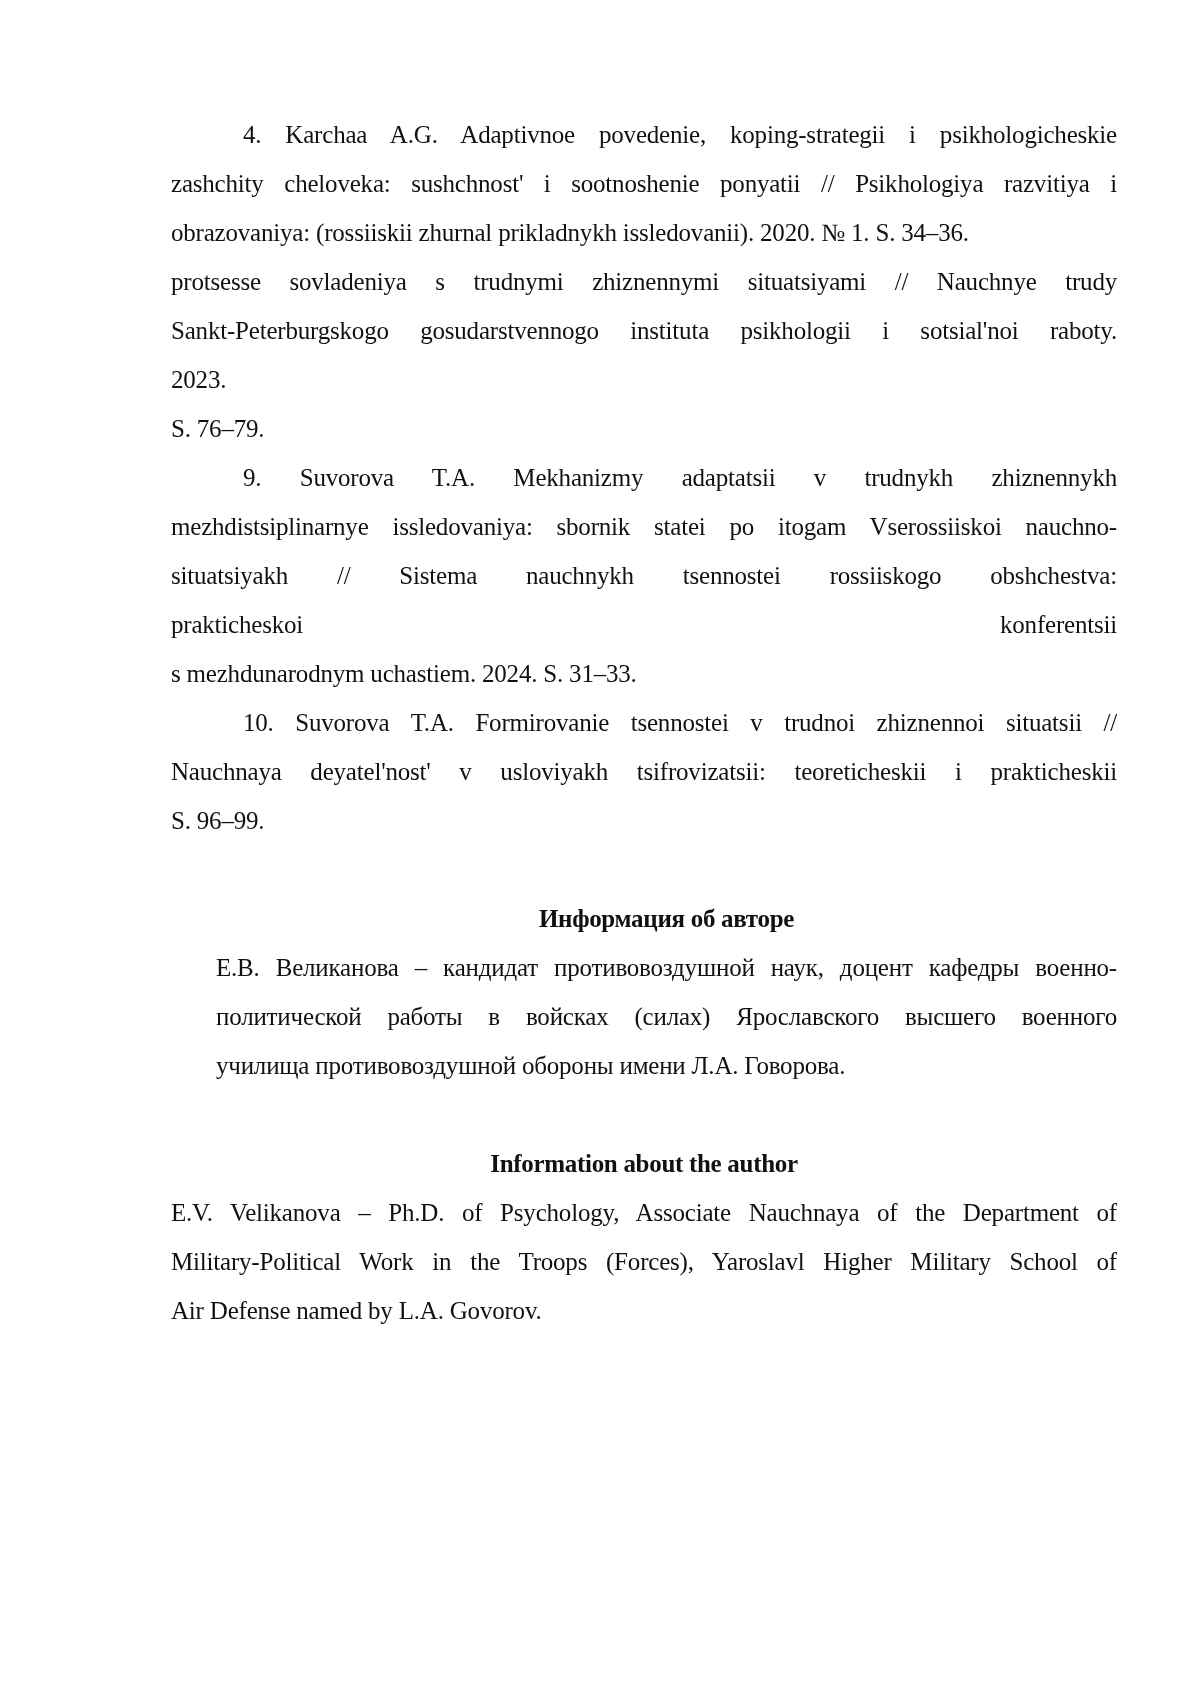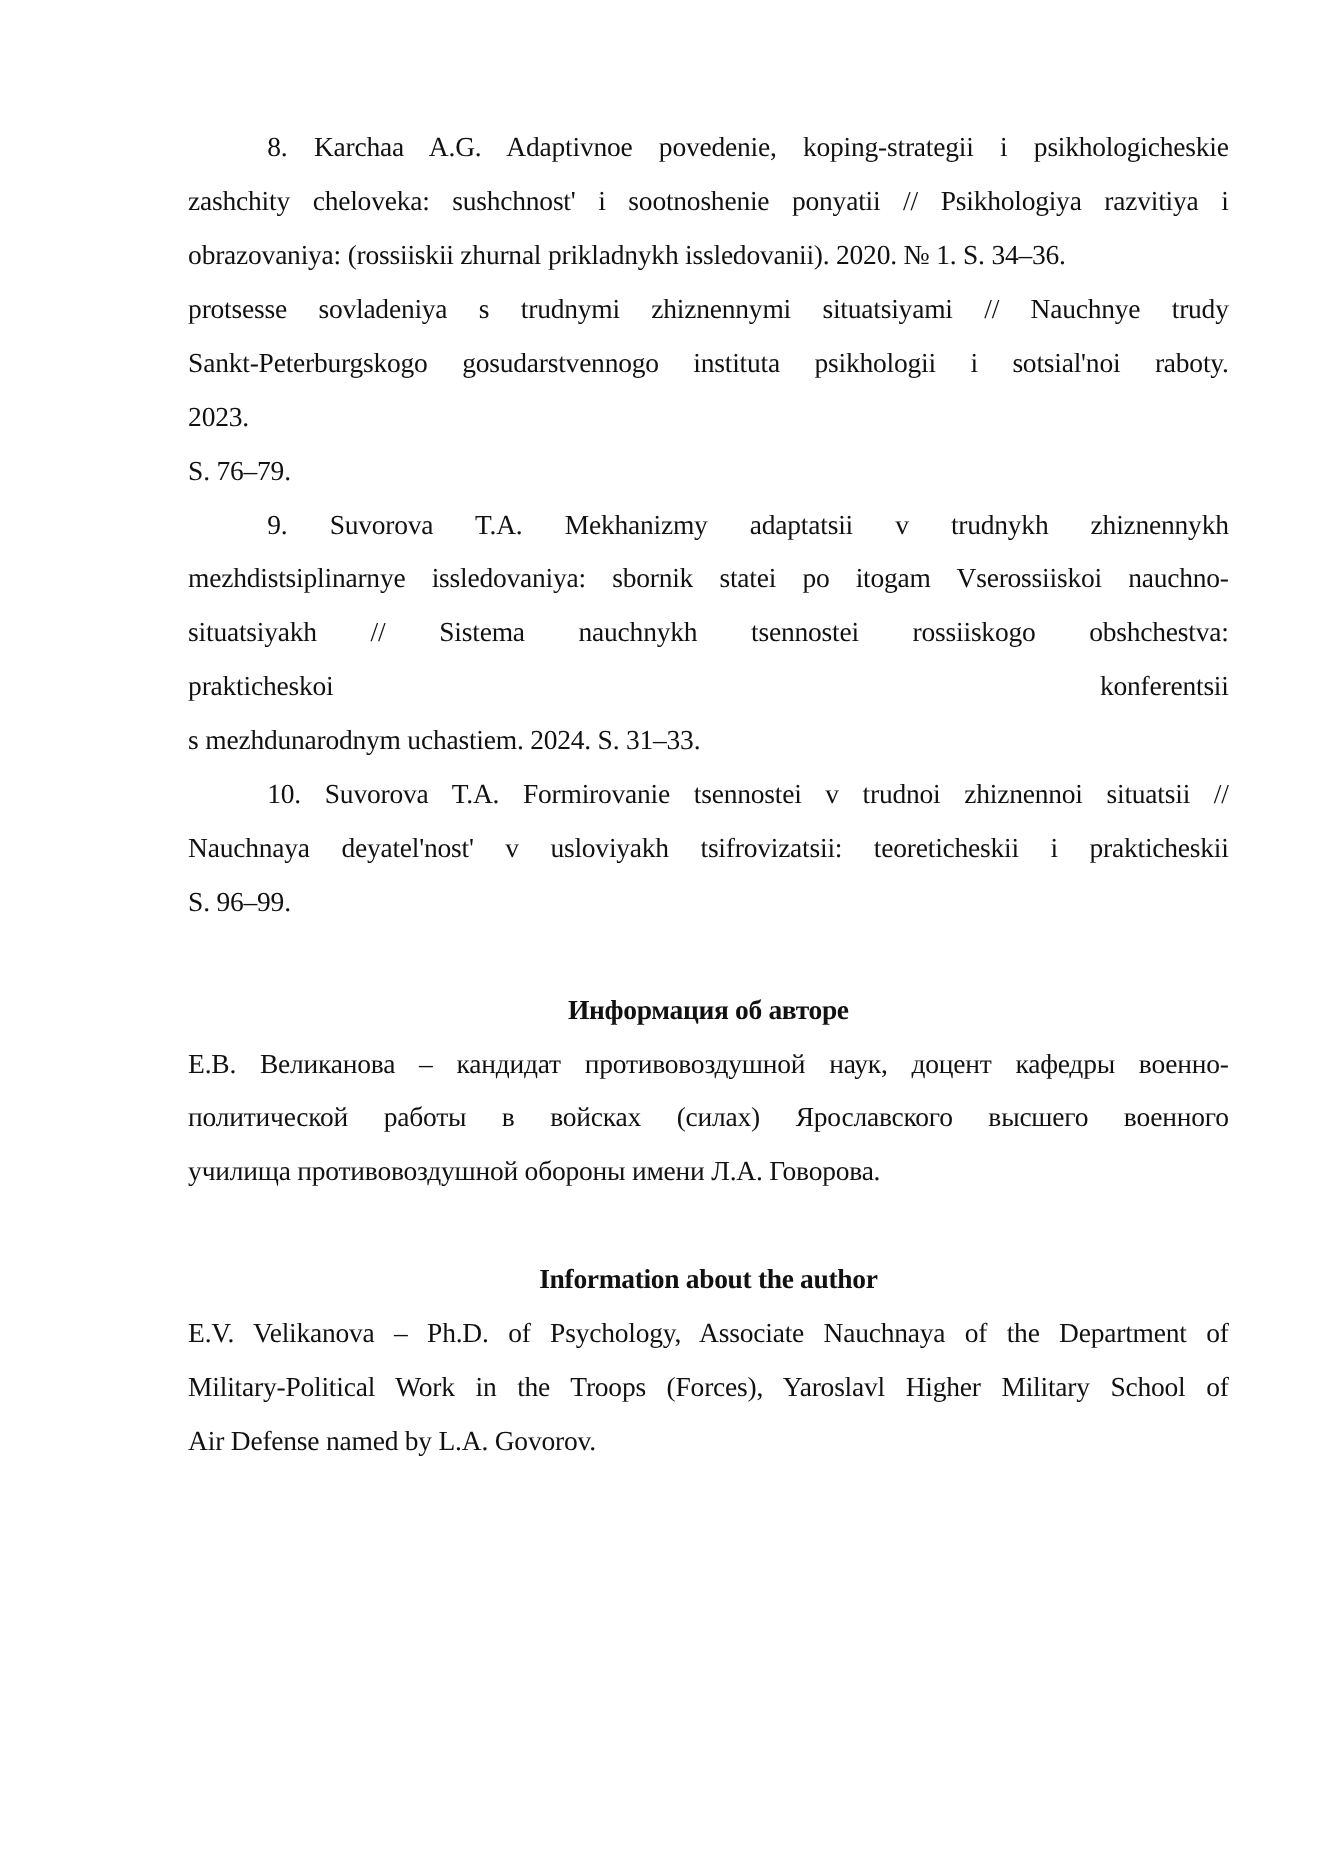--- a/index.html
+++ b/index.html
@@ -45,29 +45,30 @@
     .heading {
       font-size: 25px;
       font-weight: bold;
       text-align: center;
       line-height: 49px;
       height: 49px;
       letter-spacing: -0.3px;
     }
     .section-authors-ru {
       margin-top: 0;
+      margin-left: 45px;
     }
   </style>
 </head>
 <body>
 
 <div class="page">
 
   <div class="ref">
-    <div class="line indent">8. Karchaa A.G. Adaptivnoe povedenie, koping-strategii i psikhologicheskie</div>
+    <div class="line indent">4. Karchaa A.G. Adaptivnoe povedenie, koping-strategii i psikhologicheskie</div>
     <div class="line">zashchity cheloveka: sushchnost' i sootnoshenie ponyatii // Psikhologiya razvitiya i</div>
     <div class="line last">obrazovaniya: (rossiiskii zhurnal prikladnykh issledovanii). 2020. № 1. S. 34–36.</div>
   </div>
 
 
   <div class="ref">
     <div class="line">protsesse sovladeniya s trudnymi zhiznennymi situatsiyami // Nauchnye trudy</div>
     <div class="line">Sankt-Peterburgskogo gosudarstvennogo instituta psikhologii i sotsial'noi raboty.</div>
     <div class="line last">2023.</div>
     <div class="line last">S. 76–79.</div>

